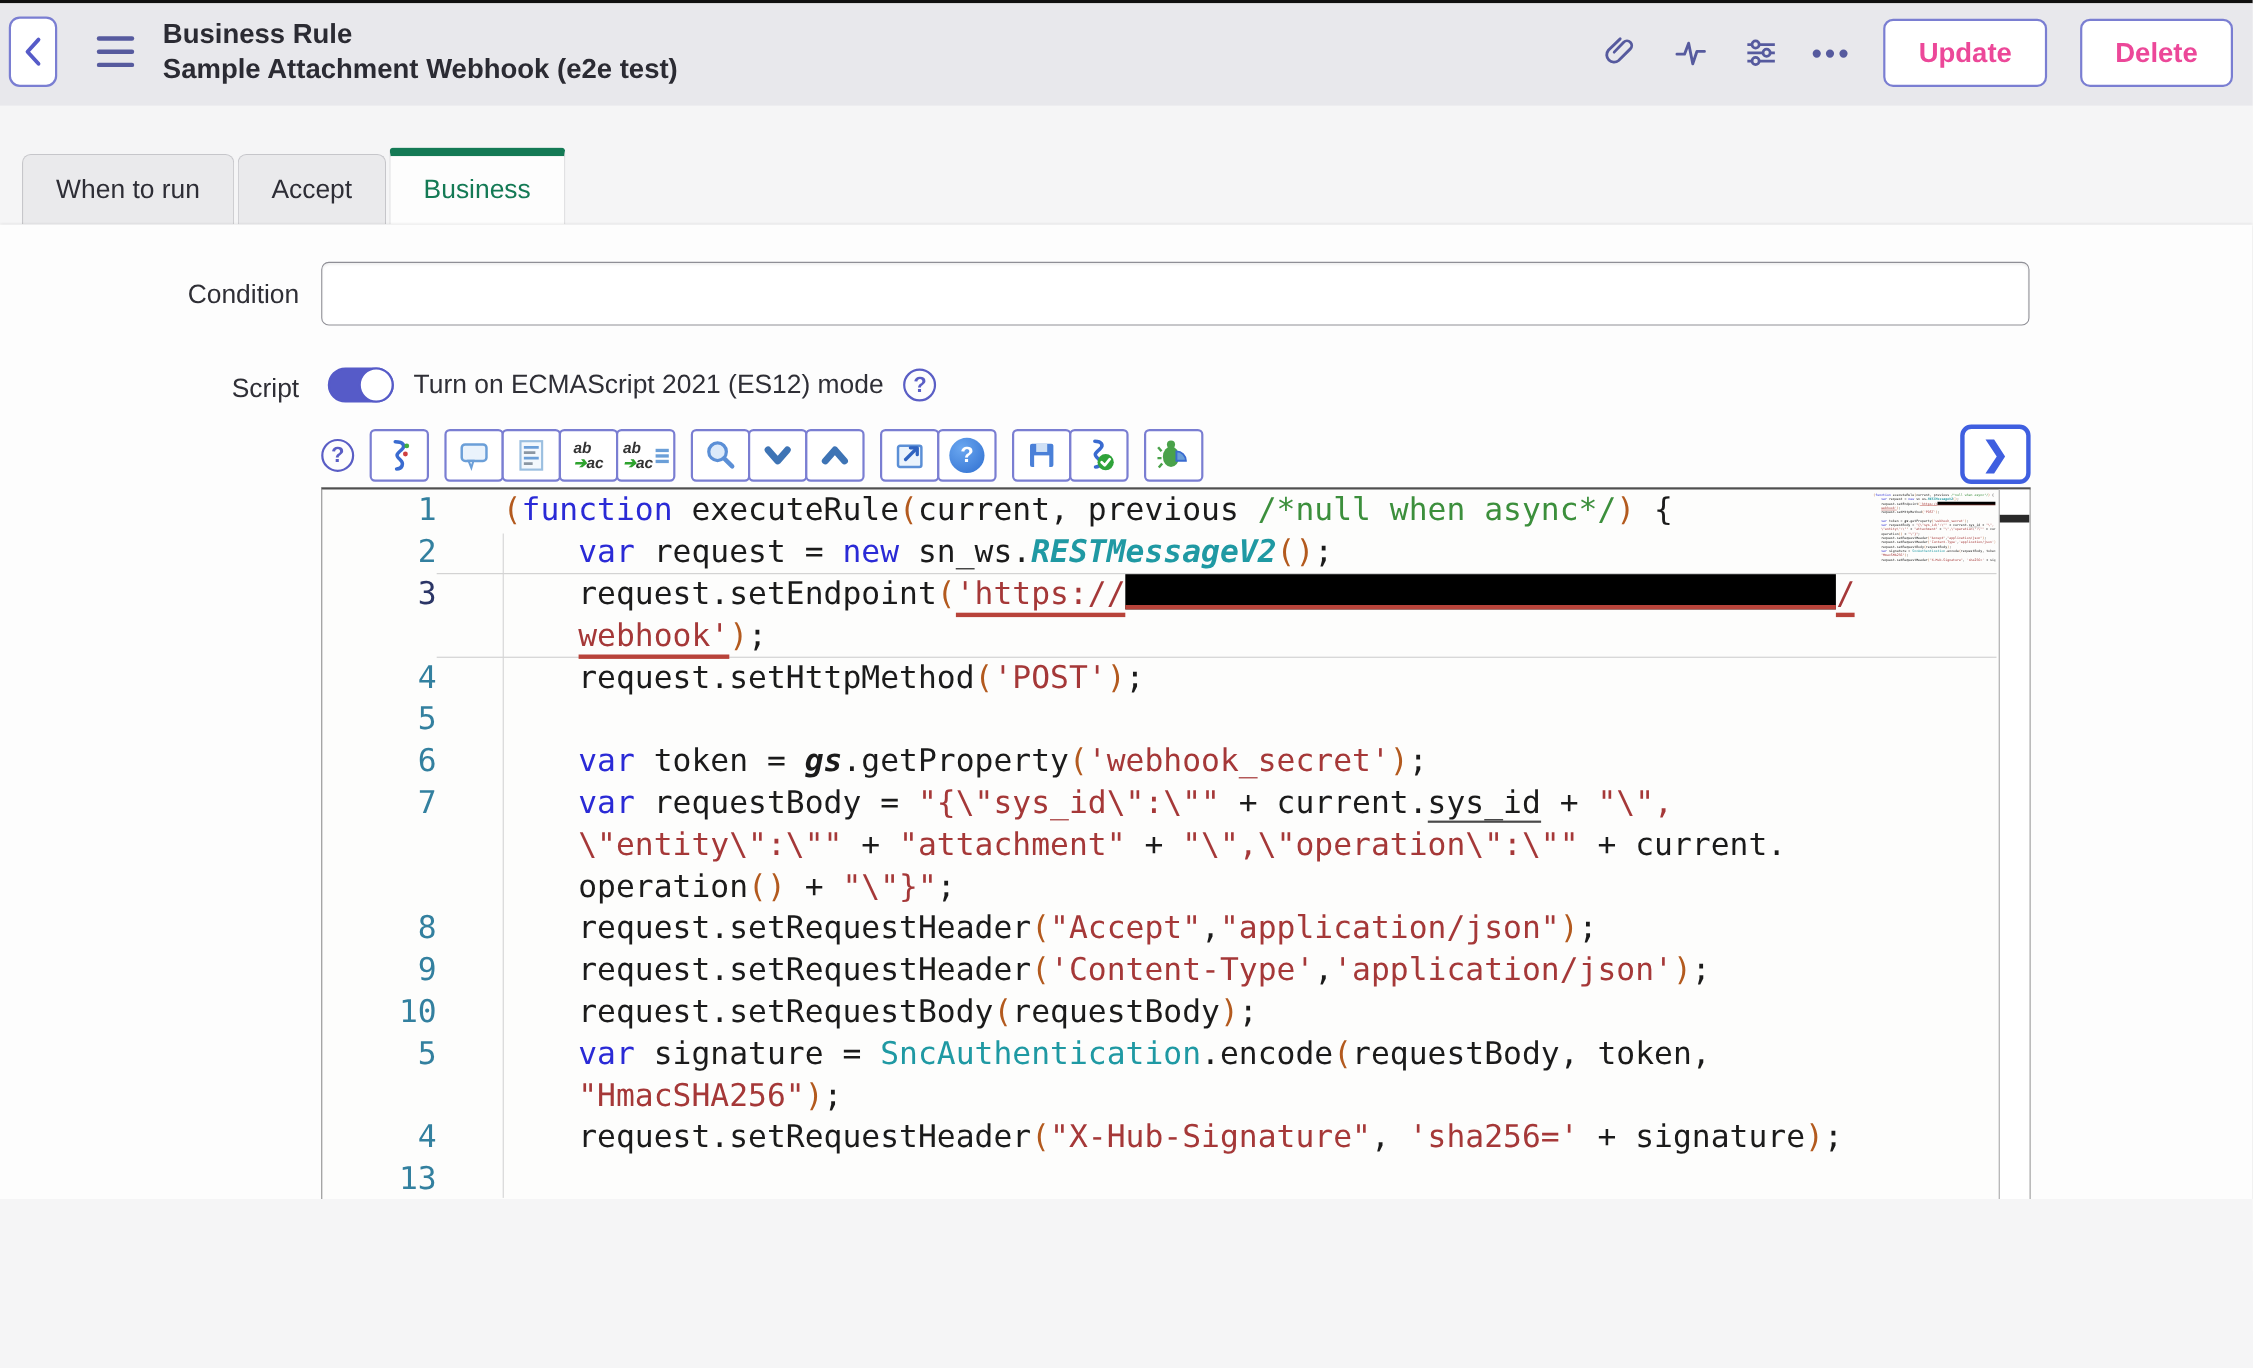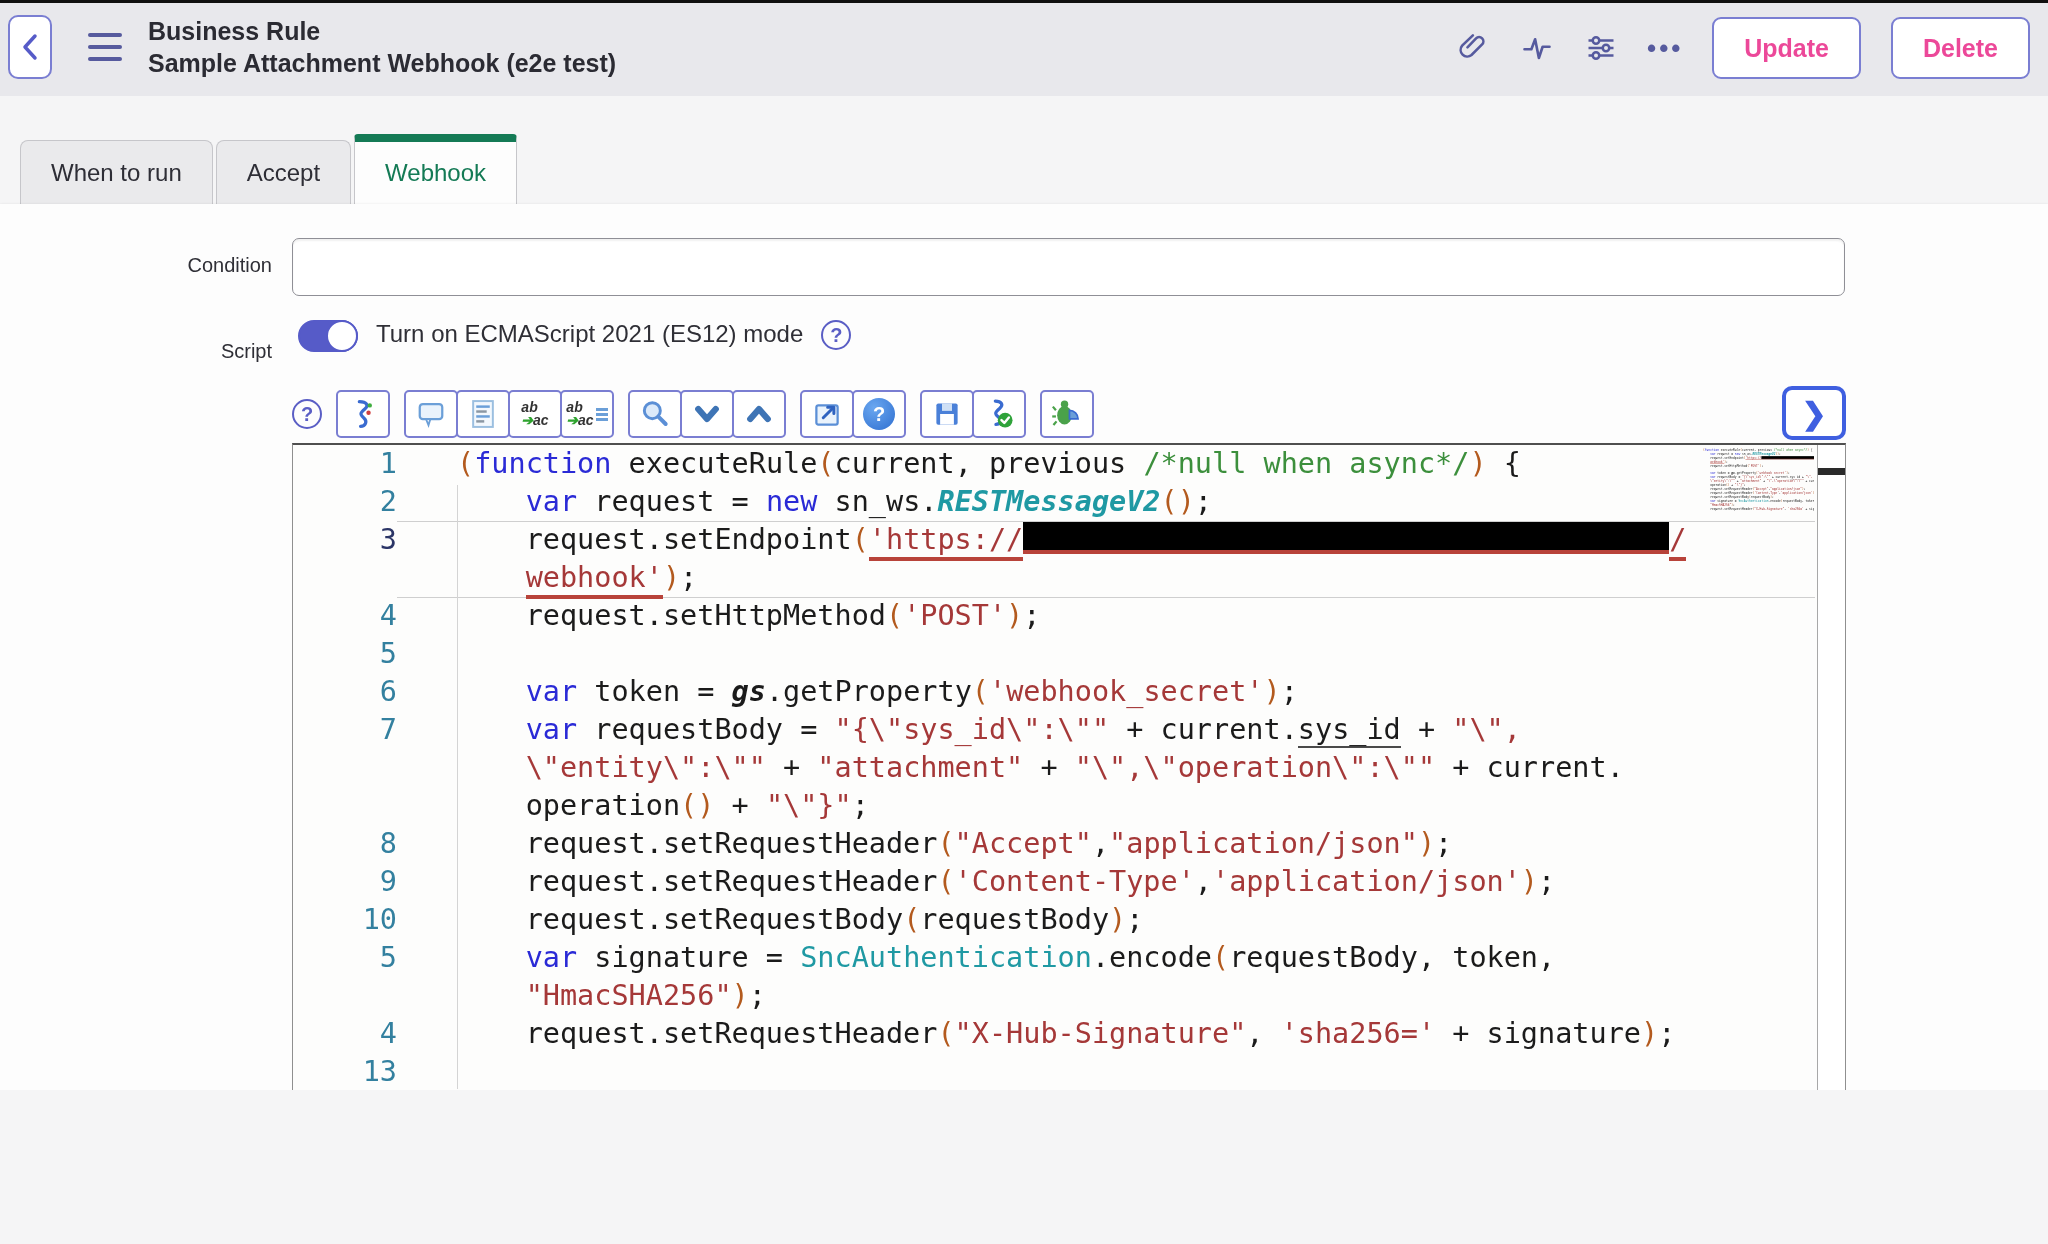--- a/index.html
+++ b/index.html
@@ -23,26 +23,26 @@
   
   #tabs{position:absolute;left:20px;top:134px;height:70px;display:flex;align-items:flex-end;}
   .tab{height:64px;padding:0 30px;display:flex;align-items:center;font-size:24px;color:#2e2e36;
        background:#eaeaec;border:1px solid #c6c6ca;border-bottom:none;border-radius:8px 8px 0 0;cursor:pointer;}
   .tab + .tab{margin-left:3px;}
   .tab.active{height:70px;background:#fdfdfd;color:#147a55;font-weight:400;
        border-top:8px solid #147a55;border-radius:4px 4px 0 0;}
   
   #panel{position:absolute;left:0;top:204px;width:2048px;height:956px;background:#fdfdfd;
          border-radius:0 0 14px 14px;box-shadow:0 1px 3px rgba(0,0,0,.22);}
-  .fld-label{position:absolute;left:0;width:272px;text-align:right;font-size:20px;color:#2f2f36;}
+  .fld-label{position:absolute;left:0;width:272px;text-align:right;font-size:24px;color:#2f2f36;}
   #cond-label{top:50px;}
   #cond-input{position:absolute;left:292px;top:34px;width:1553px;height:58px;border:1px solid #8f8f96;
               border-radius:7px;background:#fff;font-size:24px;padding:0 14px;box-shadow:inset 0 2px 2px rgba(0,0,0,.06);}
   #script-label{top:136px;}
-  .script-row{position:absolute;left:298px;top:116px;height:40px;display:flex;align-items:flex-start;gap:18px;}
+  .script-row{position:absolute;left:298px;top:126px;height:40px;display:flex;align-items:center;gap:18px;}
   .toggle{position:relative;width:60px;height:32px;border-radius:16px;background:#565bc8;border:2px solid #565bc8;cursor:pointer;}
   .toggle .knob{position:absolute;right:-2px;top:-2px;width:32px;height:32px;border-radius:50%;
                 background:#fff;border:2px solid #565bc8;}
   .script-text{font-size:24px;color:#2f2f36;}
   .help-circle{width:30px;height:30px;border-radius:50%;border:2px solid #5a5ec5;color:#5a5ec5;
                font-size:20px;font-weight:700;display:flex;align-items:center;justify-content:center;cursor:pointer;}
   
   #toolbar{position:absolute;left:292px;top:184px;height:52px;display:flex;align-items:center;gap:14px;}
   .tb-group{display:flex;}
   .tb-box{width:54px;height:48px;background:#fff;border:2px solid #7a7ed2;border-radius:5px;
@@ -137,21 +137,21 @@
       </span>
       <span class="hdr-ico dots">•••</span>
       <button class="btn">Update</button>
       <button class="btn">Delete</button>
     </div>
   </div>
 
   <div id="tabs">
     <div class="tab">When to run</div>
     <div class="tab">Accept</div>
-    <div class="tab active">Webhook</div>
+    <div class="tab active">Business</div>
   </div>
 
   <div id="panel">
     <div class="fld-label" id="cond-label">Condition</div>
     <input id="cond-input" type="text" value="" style="">
 
     <div class="fld-label" id="script-label">Script</div>
     <div class="script-row">
       <span class="toggle">
           <span class="knob"></span>

